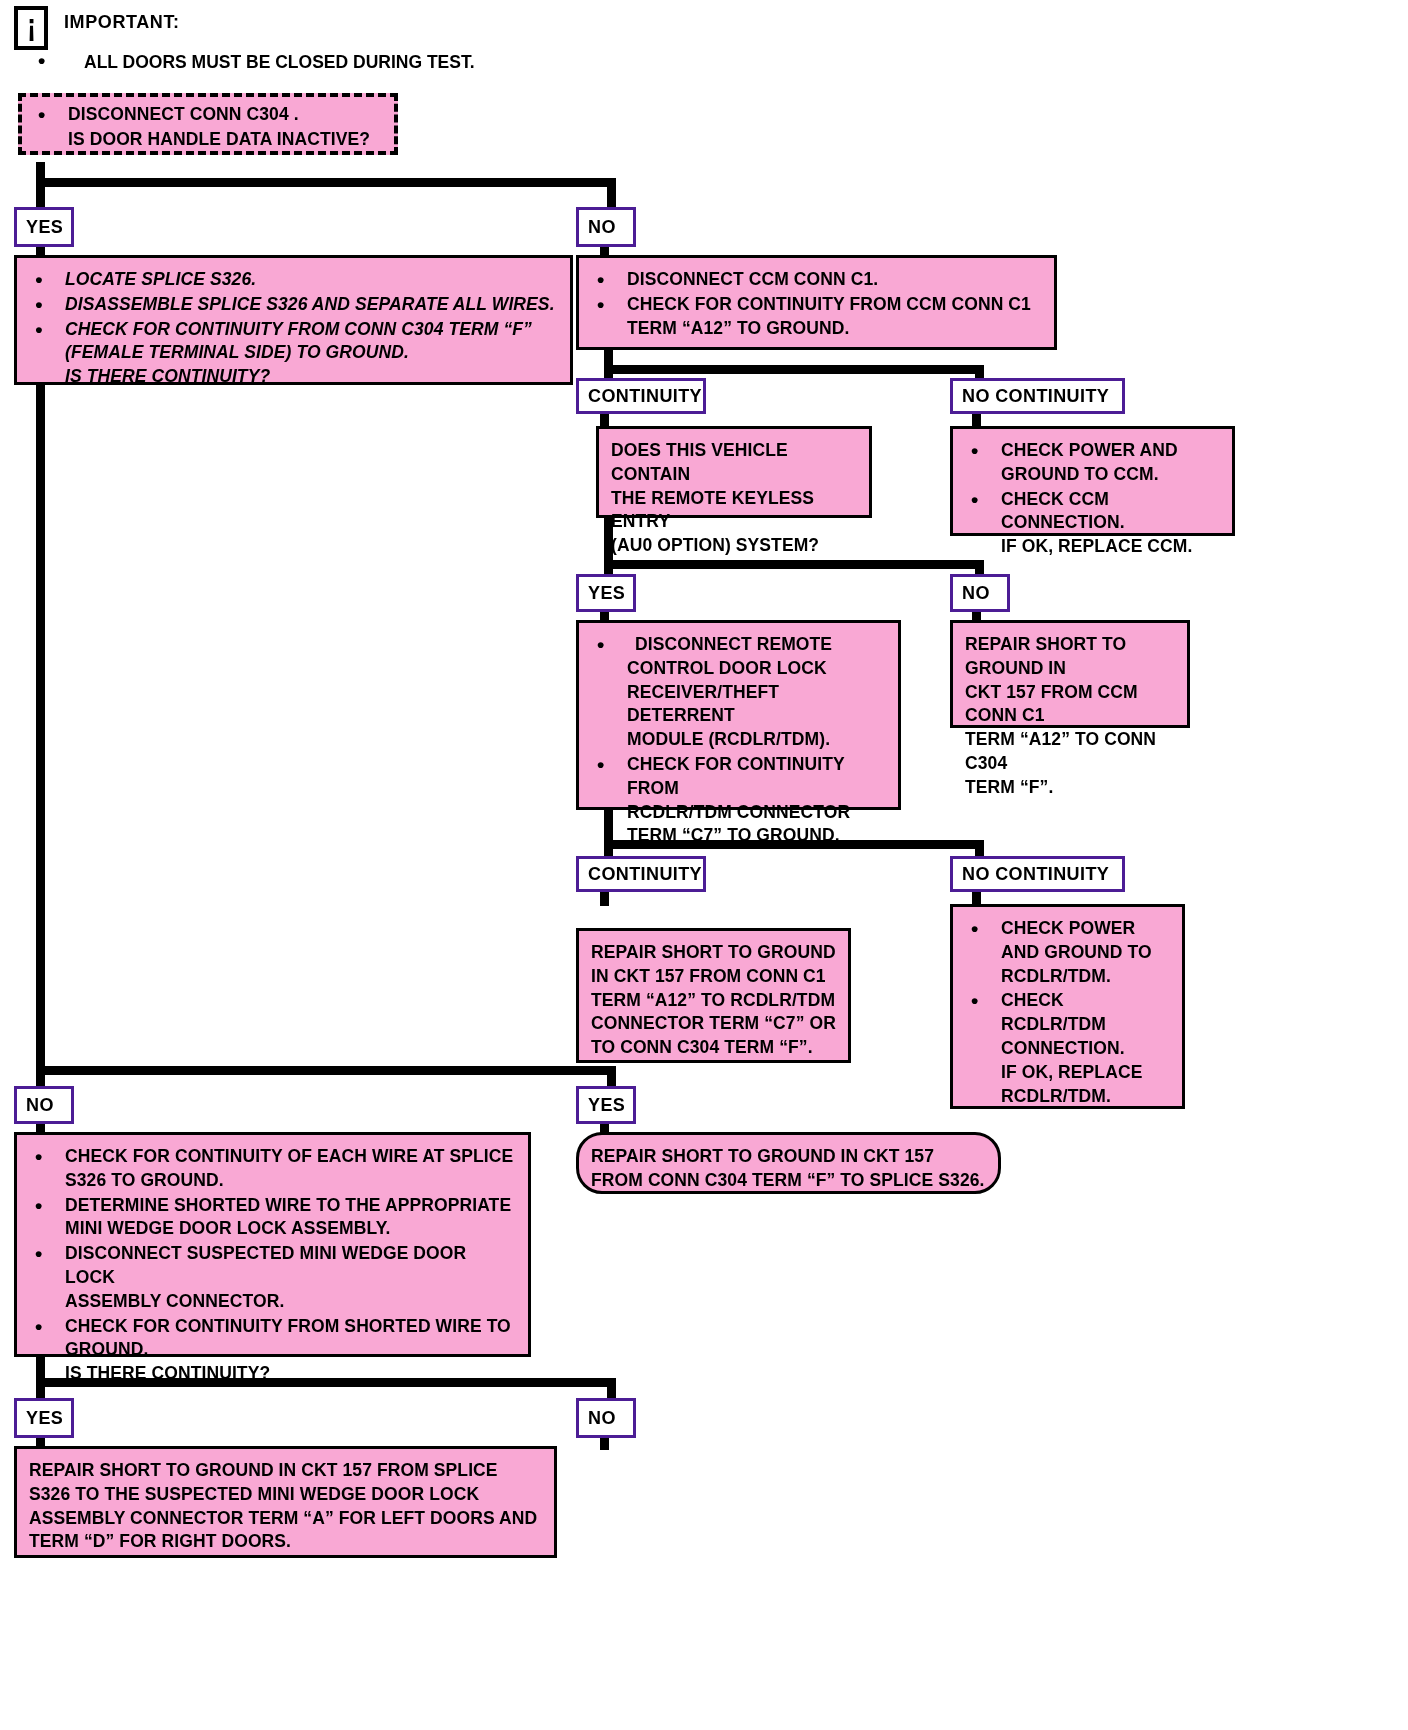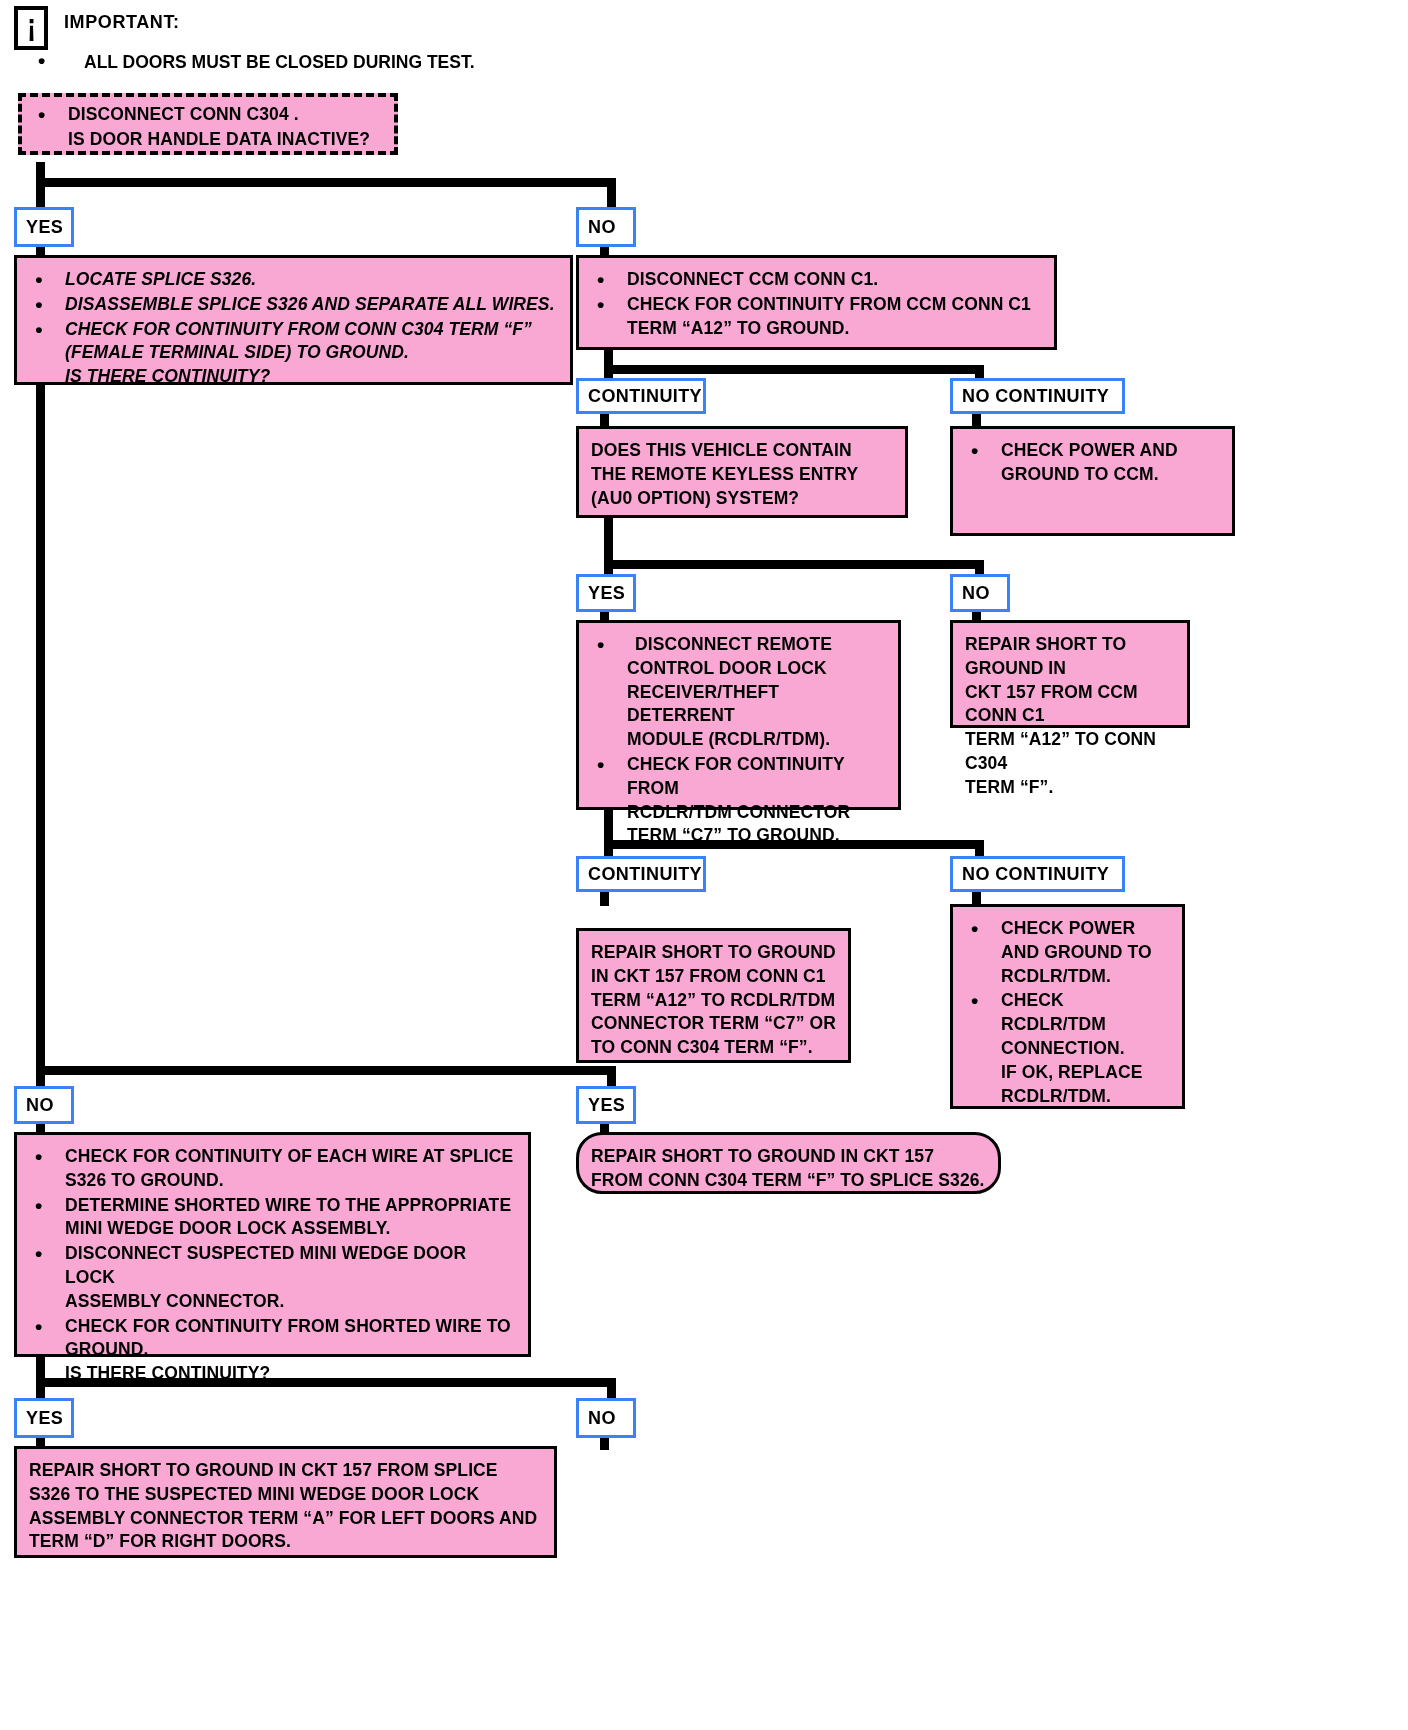--- a/index.html
+++ b/index.html
@@ -34,21 +34,21 @@
     font-weight: bold;
     font-size: 17.5px;
     line-height: 1.36;
     letter-spacing: 0.1px;
   }
   .box.dashed { border: 4px dashed #000; }
 
   .tag {
     position: absolute;
     box-sizing: border-box;
-    border: 3px solid #3b82f6;
+    border: 3px solid #4c1d95;
     background: #fff;
     font-weight: bold;
     font-size: 18px;
     display: flex;
     align-items: center;
     padding-left: 9px;
     letter-spacing: 0.4px;
     z-index: 3;
   }
 
@@ -189,31 +189,35 @@
   <div class="tag" style="left:576px; top:378px; width:130px; height:36px;">
     <span>CONTINUITY</span>
   </div>
   <div class="line-v" style="left:600px; top:410px; height:18px;"></div>
 
   <div class="tag" style="left:950px; top:378px; width:175px; height:36px;">
     <span>NO CONTINUITY</span>
   </div>
   <div class="line-v" style="left:972px; top:410px; height:18px;"></div>
 
-  <div class="box" style="left:576px; top:426px; width:332px; height:92px;">
+  <div class="box" style="left:596px; top:426px; width:276px; height:92px;">
     <div class="plain-line">DOES THIS VEHICLE CONTAIN</div>
     <div class="plain-line">THE REMOTE KEYLESS ENTRY</div>
     <div class="plain-line">(AU0 OPTION) SYSTEM?</div>
   </div>
 
   <div class="box" style="left:950px; top:426px; width:285px; height:110px;">
     <ul class="bl">
       <li>
         <span>CHECK POWER AND</span><br>
         <span>GROUND TO CCM.</span>
+      </li>
+      <li>
+        <span>CHECK CCM CONNECTION.</span><br>
+        <span>IF OK, REPLACE CCM.</span>
       </li>
     </ul>
   </div>
 
   <div class="line-v" style="left:604px; top:518px; height:24px;"></div>
   <div class="line-h" style="left:604px; top:560px; width:380px;"></div>
   <div class="line-v" style="left:604px; top:518px; height:60px;"></div>
   <div class="line-v" style="left:975px; top:560px; height:18px;"></div>
 
   <div class="tag" style="left:576px; top:574px; width:60px; height:38px;">

